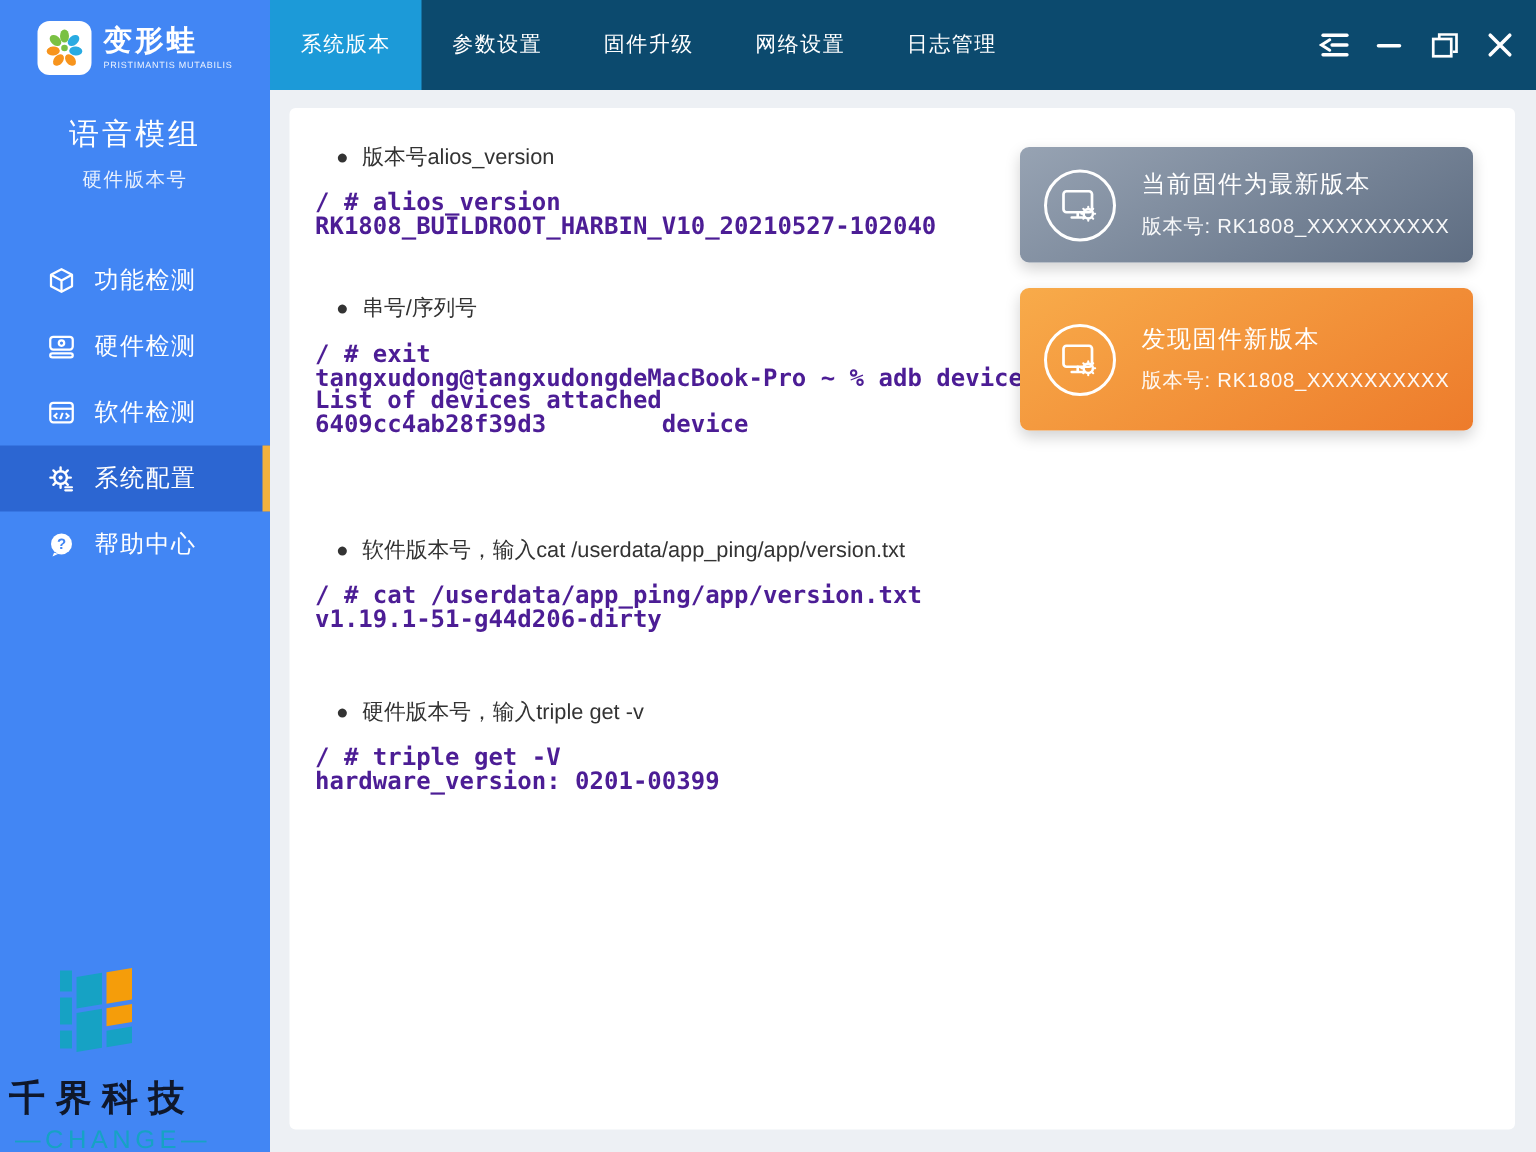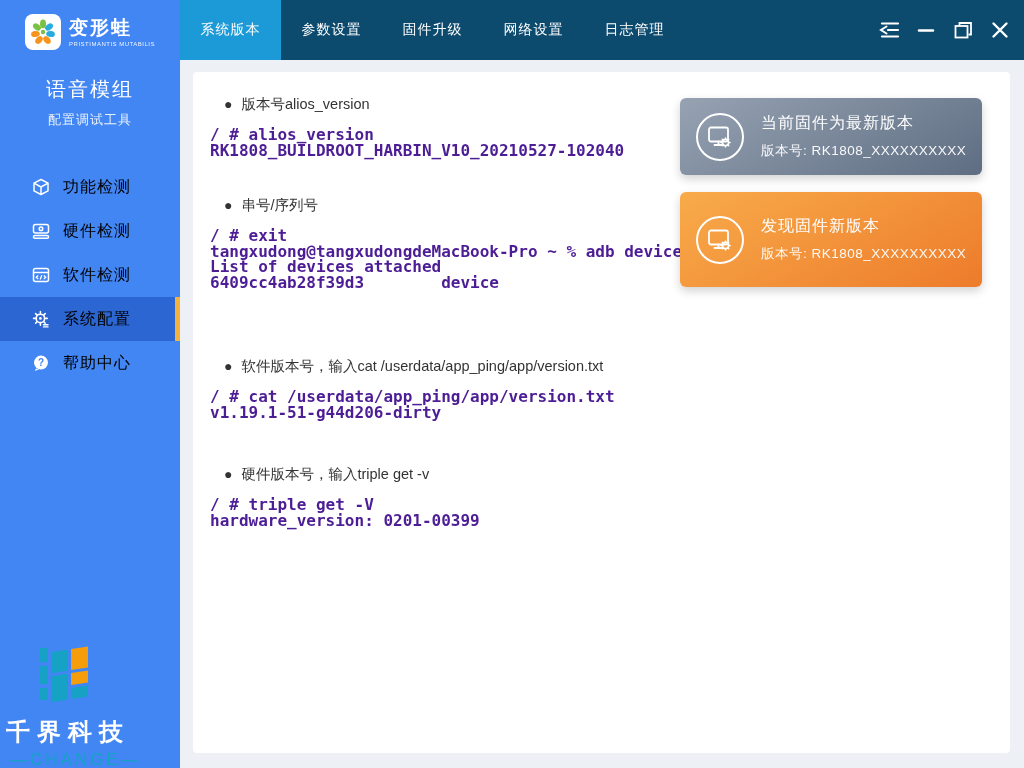--- a/index.html
+++ b/index.html
@@ -14,32 +14,32 @@
   .brand-tile { width:36px; height:36px; background:#fff; border-radius:8px;
     display:flex; align-items:center; justify-content:center; }
   .brand-text { color:#fff; line-height:1; }
   .brand-title { font-size:19px; font-weight:bold; letter-spacing:2px; }
   .brand-sub { font-size:6px; letter-spacing:.5px; margin-top:4px; opacity:.9; }
   .module { text-align:center; margin-top:26px; color:#fff; }
   .module-title { font-size:20px; letter-spacing:2px;font-family:Liberation Mono, monospace; }
   .module-sub { font-size:13px; margin-top:8px; opacity:.88; letter-spacing:1px; }
   .menu { margin-top:36px; }
   .menu-item { position:relative; height:44px; display:flex; align-items:center;
-    color:#000000; cursor:pointer; }
+    color:#ffffff; cursor:pointer; }
   .menu-item .mi-icon { width:18px; height:18px; margin-left:32px; display:flex;
     align-items:center; justify-content:center; }
   .menu-item .mi-label { font-size:16px; margin-left:13px; letter-spacing:1px; }
   .menu-item.active { background:#2c66d2; }
   .menu-item.active::after { content:""; position:absolute; right:0; top:0;
     width:5px; height:100%; background:#f3b13e; }
 
   
   .watermark { position:absolute; left:0; bottom:0; width:180px; text-align:left; }
   .wm-logo { margin-left:40px; }
-  .wm-name { margin-left:6px; font-size:24px; font-weight:bold; color:#ffffff;
+  .wm-name { margin-left:6px; font-size:24px; font-weight:bold; color:#0f172a;
     letter-spacing:7px; margin-top:4px; white-space:nowrap; }
   .wm-tag { margin-left:10px; font-size:17px; color:#16a2c4; letter-spacing:3px;
     margin-top:2px; margin-bottom:-2px; white-space:nowrap; }
 
   
   .topbar { position:absolute; left:180px; top:0; right:0; height:60px;
     background:#0c4a6e; display:flex; align-items:stretch; }
   .tabs { display:flex; }
   .tab { width:101px; display:flex; align-items:center; justify-content:center;
     color:#fff; font-size:14px; letter-spacing:1px; cursor:pointer; }
@@ -98,21 +98,21 @@
         </svg>
       </div>
       <div class="brand-text">
         <div class="brand-title">变形蛙</div>
         <div class="brand-sub">PRISTIMANTIS MUTABILIS</div>
       </div>
     </div>
 
     <div class="module">
       <div class="module-title">语音模组</div>
-      <div class="module-sub">配置调试工具</div>
+      <div class="module-sub">硬件版本号</div>
     </div>
 
     <div class="menu">
       <div class="menu-item">
         <span class="mi-icon">
           <svg width="18" height="18" viewBox="0 0 18 18" fill="none" stroke="#fff" stroke-width="1.5" stroke-linejoin="round">
             <path d="M9 1.5 L16 5.2 V12.8 L9 16.5 L2 12.8 V5.2 Z"></path>
             <path d="M2 5.2 L9 9 L16 5.2 M9 9 V16.5"></path>
           </svg>
         </span>

